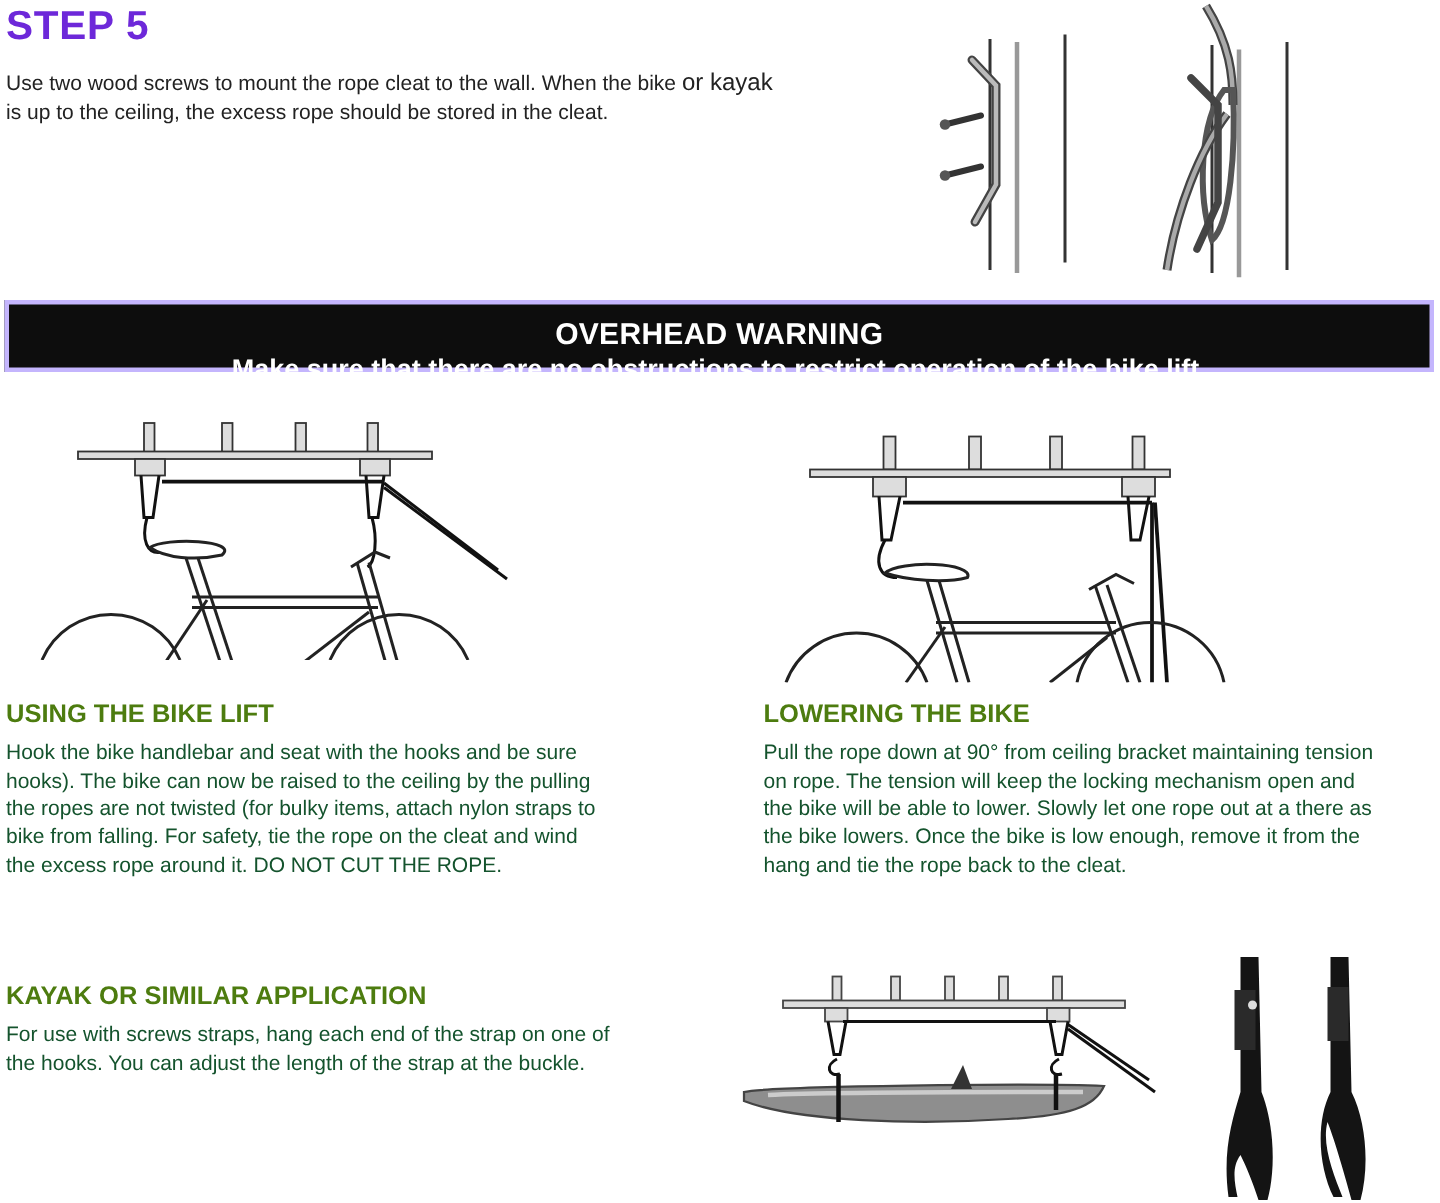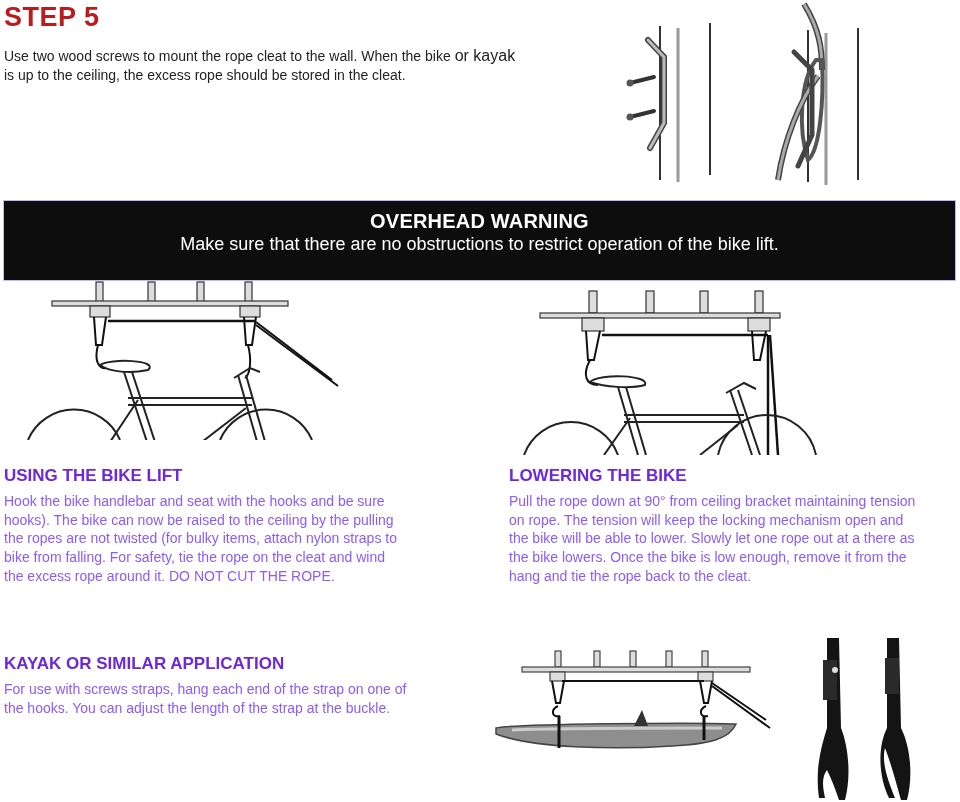--- a/index.html
+++ b/index.html
@@ -1,28 +1,28 @@
 <!DOCTYPE html>
 <html><head>
 <meta charset="utf-8">
 <style>
   html, body { margin: 0; padding: 0; background: #ffffff; }
   body { width: 960px; height: 802px; position: relative; overflow: hidden;
          font-family: "Liberation Sans", "DejaVu Sans", sans-serif; color: #1a1a1a; }
   .abs { position: absolute; }
-  .step-title { left: 4px; top: 2px; font-size: 27px; font-weight: bold; letter-spacing: 0.5px; color: #b91c1c; }
+  .step-title { left: 4px; top: 2px; font-size: 27px; font-weight: bold; letter-spacing: 0.5px; color: #6d28d9; }
   .step-text { left: 4px; top: 46px; width: 580px; font-size: 14px; line-height: 19px; color: #222; }
   .step-text .l1, .step-text .l2 { display: block; white-space: nowrap; }
   .step-text .extra { font-size: 16px; margin-left: 4px; }
-  .warning { left: 3px; top: 200px; width: 953px; height: 81px; background: #0d0d0d; color: #fff;
-             text-align: center; border: 1px solid #c4b5fd; box-sizing: border-box; }
+  .warning { left: 3px; top: 200px; width: 953px; height: 48px; background: #0d0d0d; color: #fff;
+             text-align: center; border: 3px solid #c4b5fd; box-sizing: border-box; }
   .warning .w1 { font-size: 20px; font-weight: bold; margin-top: 9px; letter-spacing: 0.2px; }
-  .warning .w2 { font-size: 18px; font-weight: normal; margin-top: 1px; }
-  .sec-title { font-size: 17px; font-weight: bold; color: #6d28d9; }
-  .sec-text { font-size: 14px; line-height: 18.7px; color: #8b5cf6; }
+  .warning .w2 { font-size: 18px; font-weight: bold; margin-top: 1px; }
+  .sec-title { font-size: 17px; font-weight: bold; color: #4d7c0f; }
+  .sec-text { font-size: 14px; line-height: 18.7px; color: #14532d; }
   svg { position: absolute; }
 </style>
 </head>
 <body>
 
 <div class="abs step-title">STEP 5</div>
 <div class="abs step-text">
   <span class="l1"><span>Use two wood screws to mount the rope cleat to the wall. When the bike</span><span class="extra">or kayak</span></span>
   <span class="l2">is up to the ceiling, the excess rope should be stored in the cleat.</span>
 </div>

